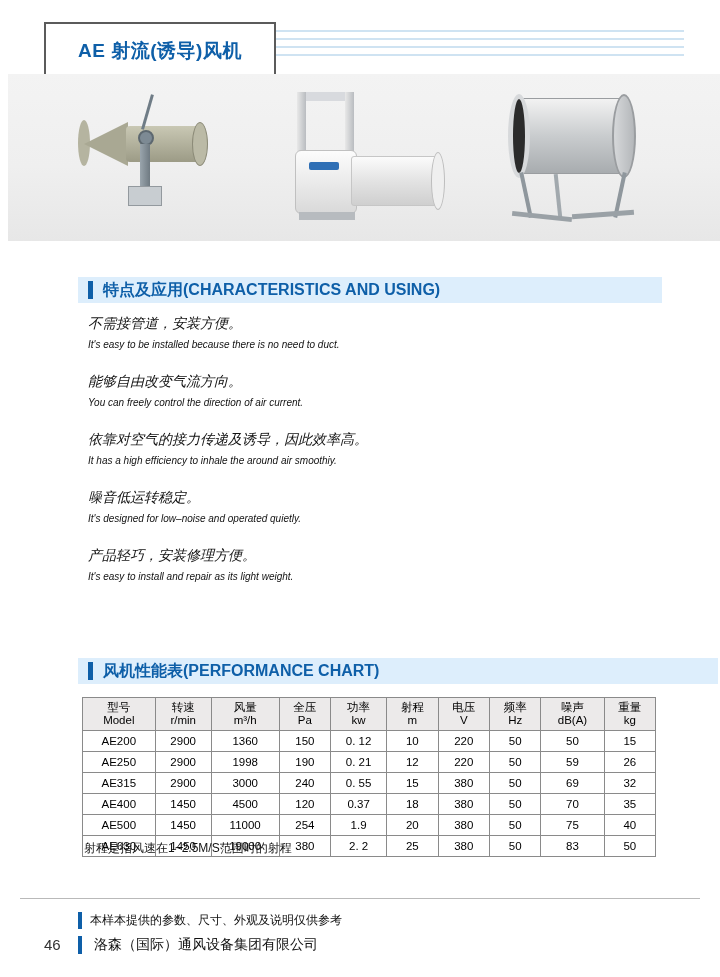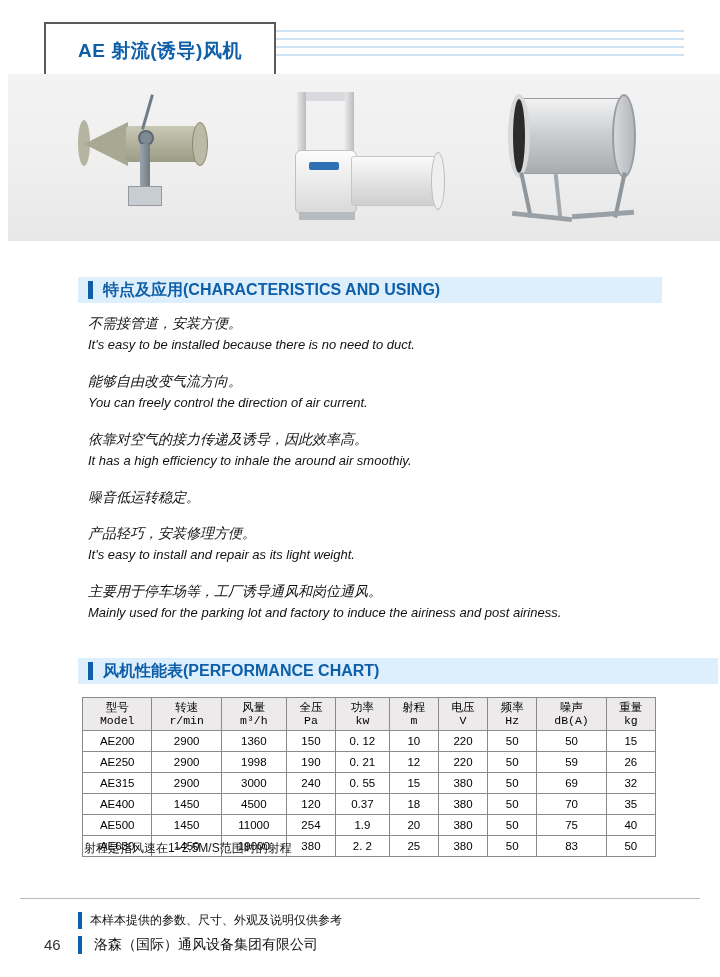--- a/index.html
+++ b/index.html
@@ -235,21 +235,21 @@
     width: 600px;
     font-style: italic;
   }
   .feature { margin-bottom: 14px; }
   .feature .cn {
     font-size: 14px;
     line-height: 22px;
     color: #111;
   }
   .feature .en {
-    font-size: 13px;
+    font-size: 10px;
     line-height: 22px;
     color: #111;
   }
   
   .table-wrap {
     position: absolute;
     left: 82px; top: 697px;
     width: 574px;
   }
   table {
@@ -257,21 +257,20 @@
     width: 574px;
     font-size: 11.5px;
   }
   thead td {
     background: #eceaea;
     text-align: center;
     line-height: 13px;
     padding: 3px 2px;
     border: 1px solid #8a8a8a;
     font-size: 11.5px;
-    font-family: Liberation Mono, monospace;
   }
   tbody td {
     text-align: center;
     padding: 4px 2px;
     border: 1px solid #8a8a8a;
     height: 21px;
   }
   .note {
     position: absolute;
     left: 84px; top: 840px;
@@ -374,28 +373,25 @@
     <div class="feature">
       <div class="cn">能够自由改变气流方向。</div>
       <div class="en">You can freely control the direction of air current.</div>
     </div>
     <div class="feature">
       <div class="cn">依靠对空气的接力传递及诱导，因此效率高。</div>
       <div class="en">It has a high efficiency to inhale the around air smoothiy.</div>
     </div>
     <div class="feature">
       <div class="cn">噪音低运转稳定。</div>
+      <div class="en">It's designed for low–noise and operated quietly.</div>
     </div>
     <div class="feature">
       <div class="cn">产品轻巧，安装修理方便。</div>
       <div class="en">It's easy to install and repair as its light weight.</div>
-    </div>
-    <div class="feature">
-      <div class="cn">主要用于停车场等，工厂诱导通风和岗位通风。</div>
-      <div class="en">Mainly used for the parking lot and factory to induce the airiness and post airiness.</div>
     </div>
   </div>
 
   <div class="section-head" id="performance-head">
     <div class="bar"></div>
     <div class="txt">风机性能表(PERFORMANCE CHART)</div>
   </div>
 
   <div class="table-wrap">
     <table>

